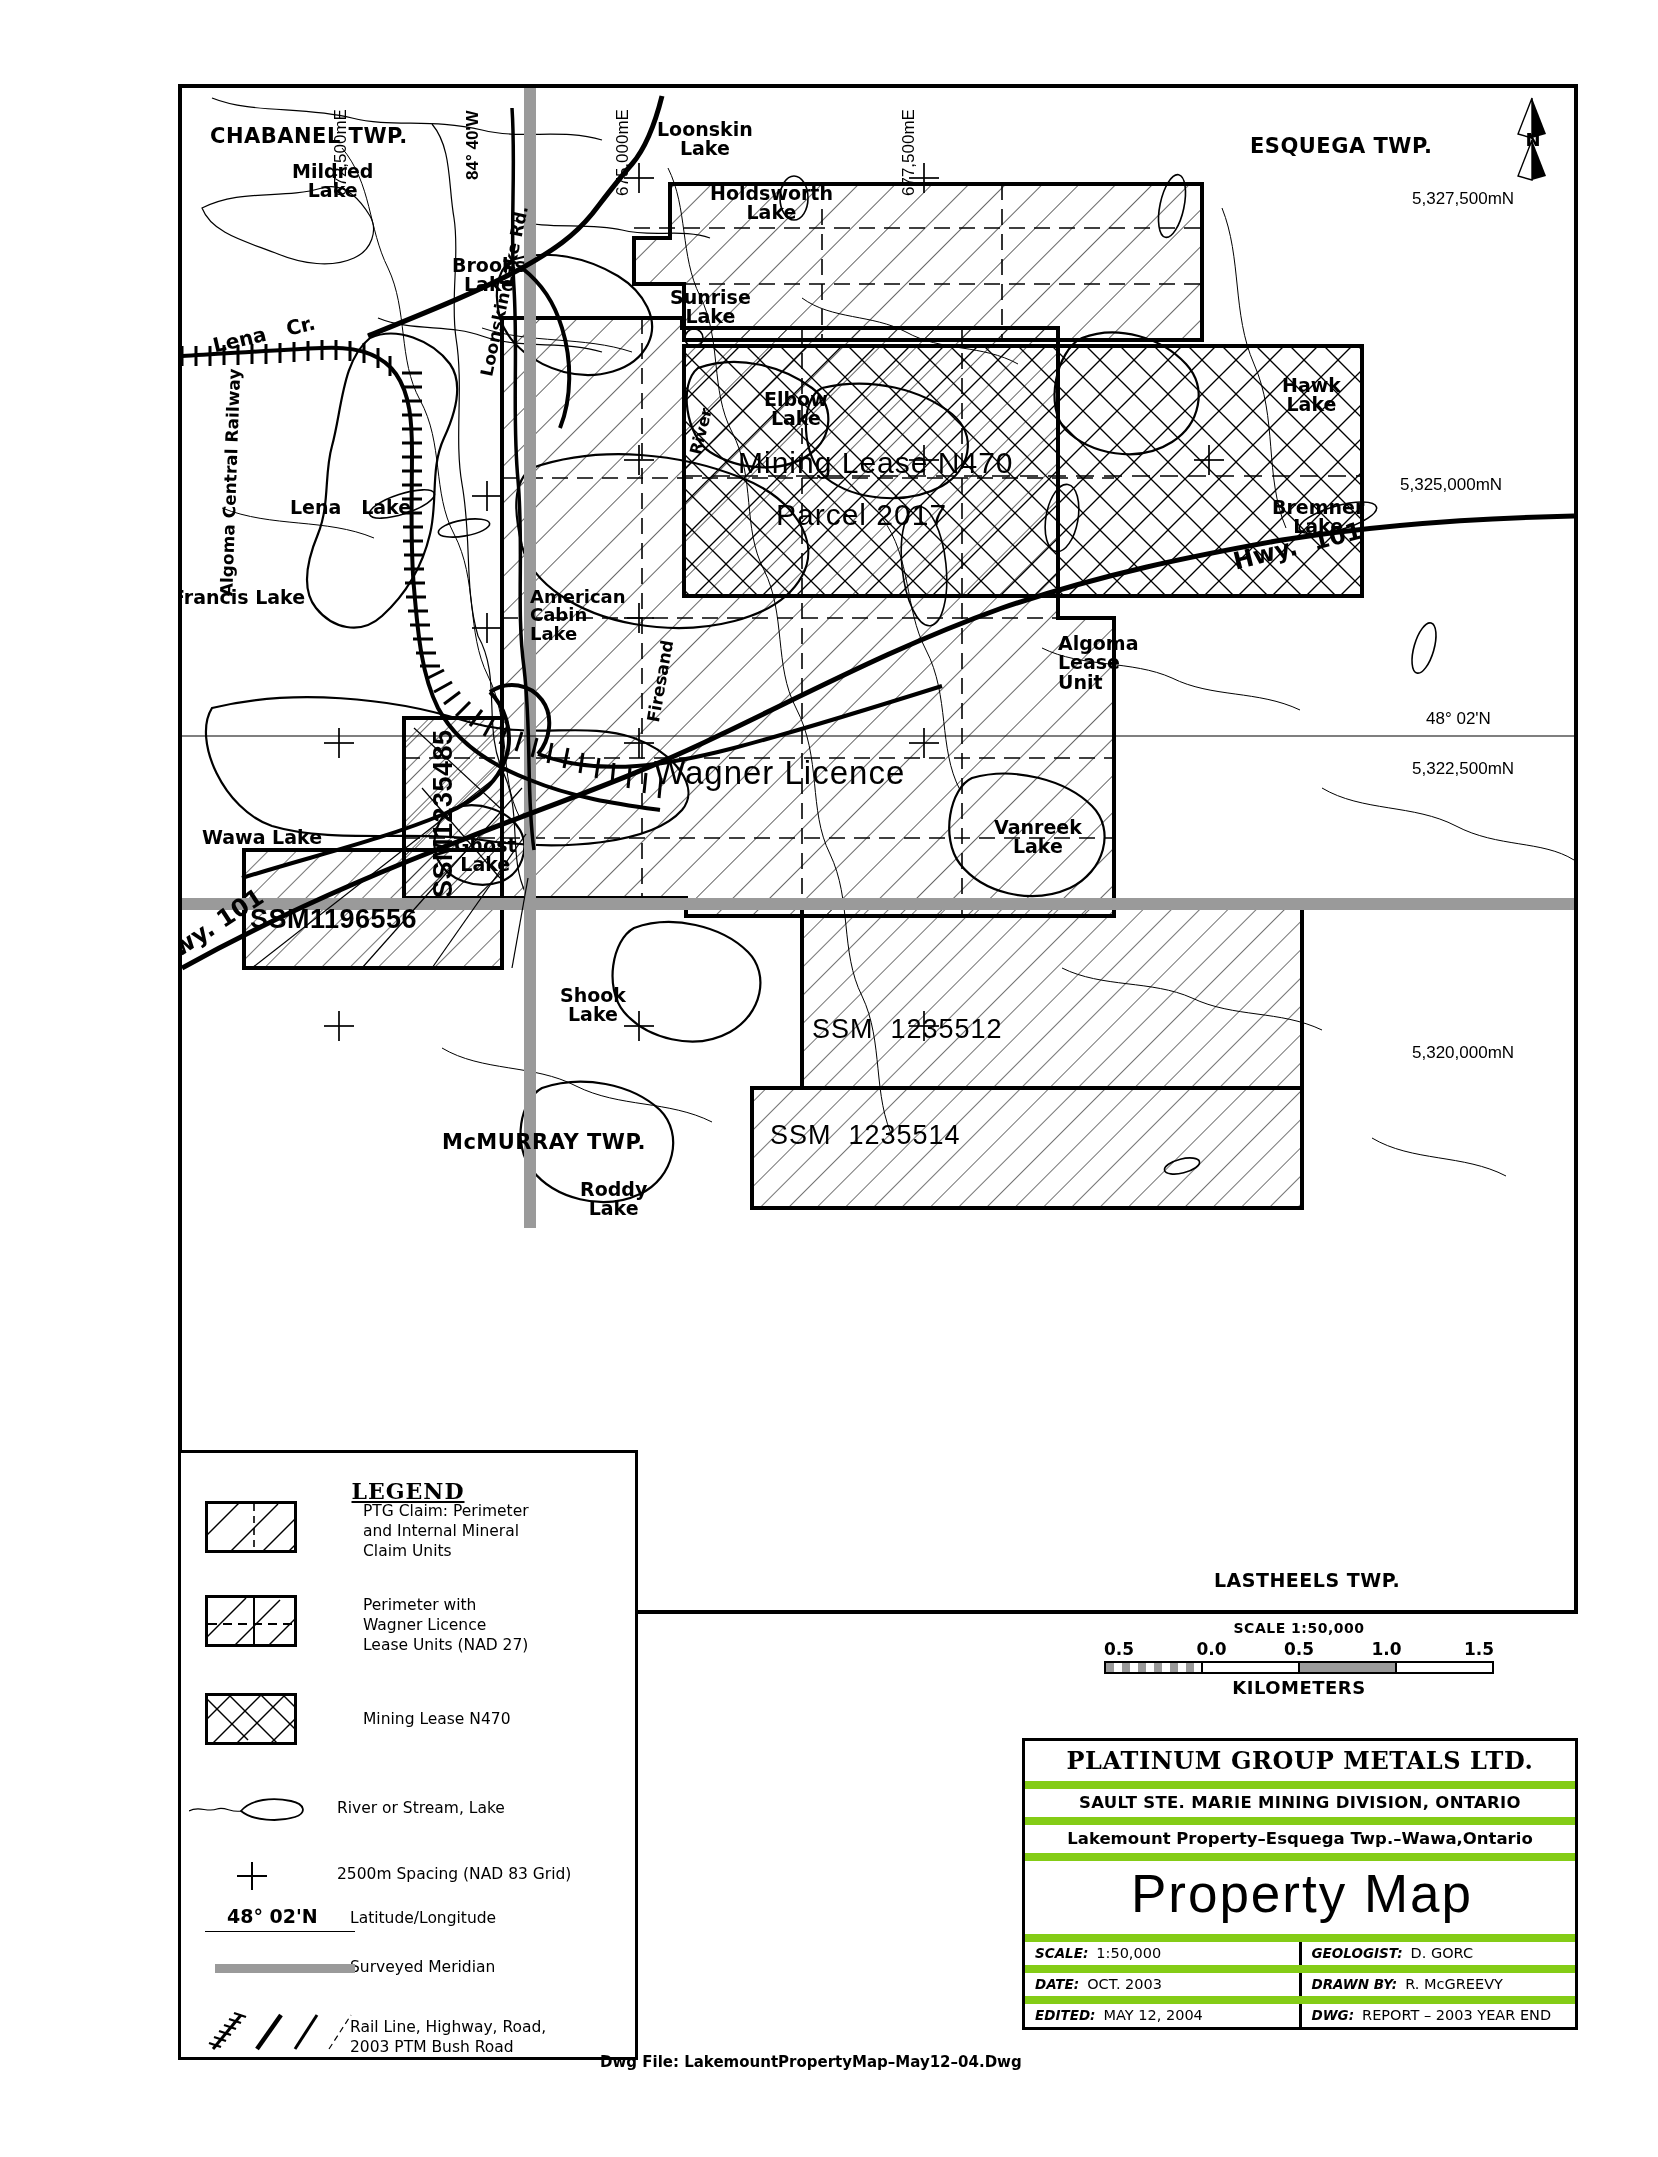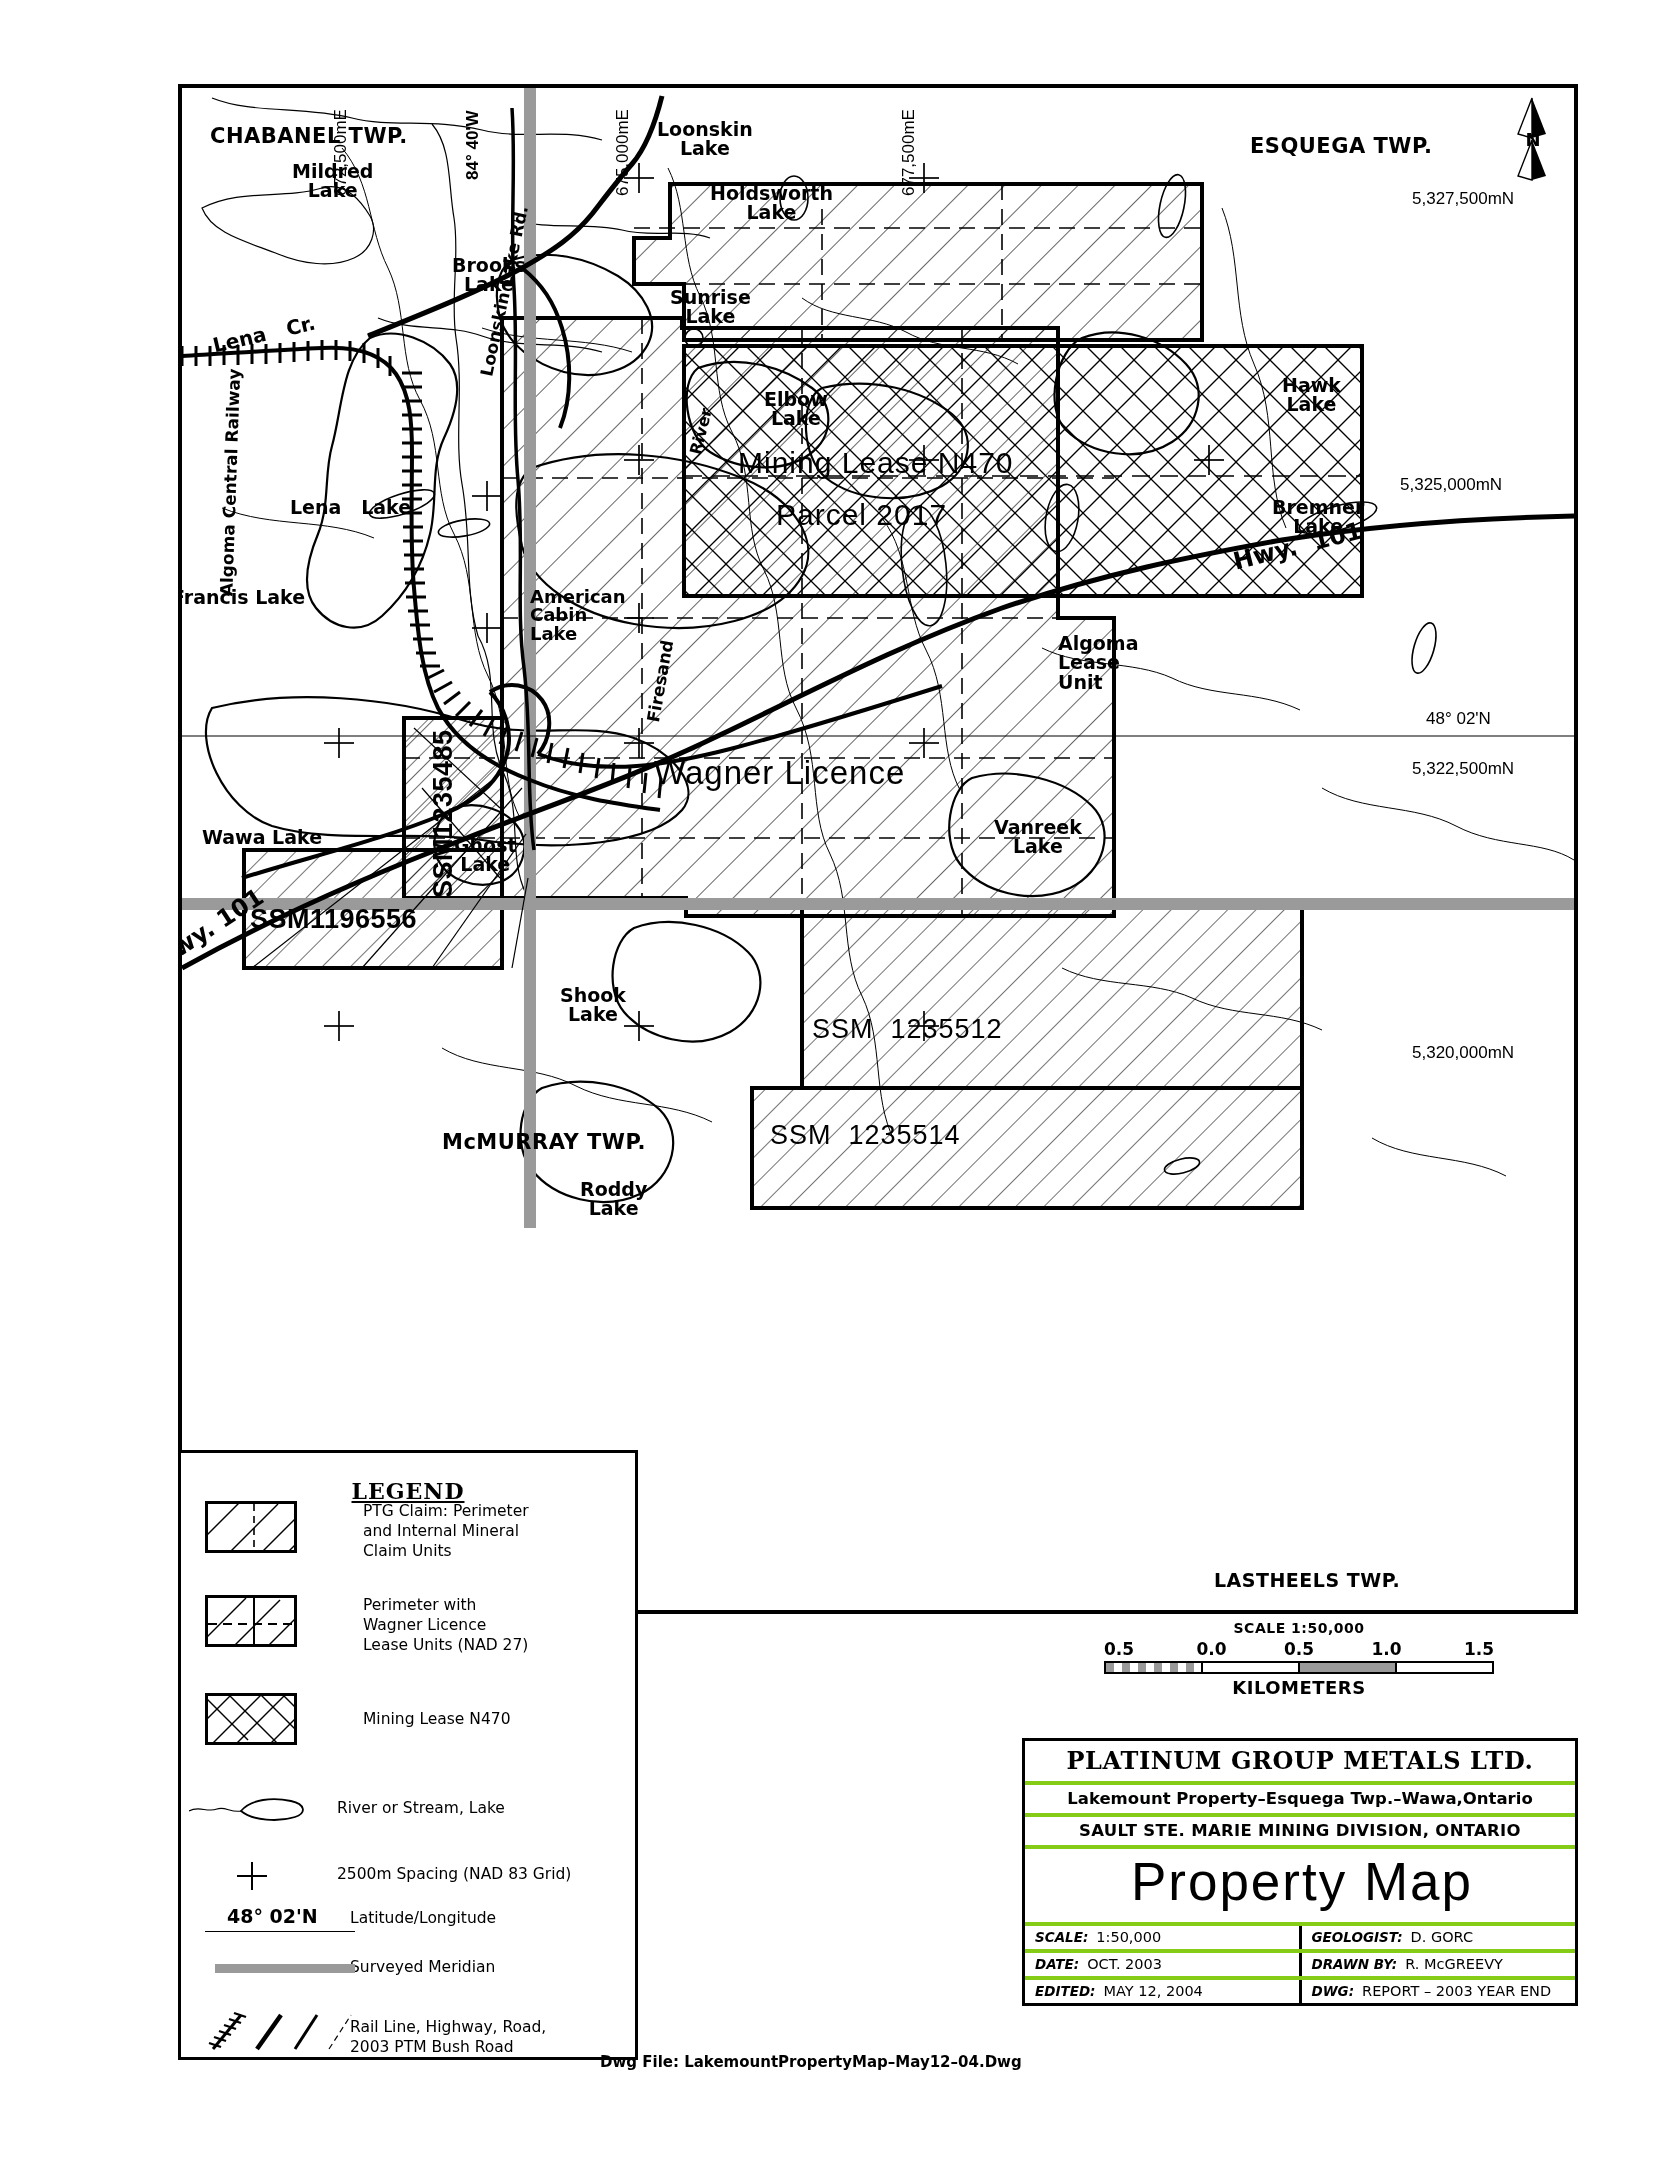--- a/index.html
+++ b/index.html
@@ -102,21 +102,21 @@
   #scale-units { font-weight: bold; font-size: 18px; margin-top:3px; font-family:"DejaVu Sans",sans-serif; letter-spacing:.5px;}
 
   
   #titleblock {
     position: absolute;
     left: 1022px; top: 1738px;
     width: 556px;
     border: 3px solid #000;
     background: #fff;
   }
-  .tb-row { border-bottom: 4px solid #84cc16; }
+  .tb-row { border-bottom: 8px solid #84cc16; }
   .tb-row:last-child { border-bottom: none; align-items: flex-end; }
   .tb-company {
     text-align: center; font-family: "DejaVu Serif", serif;
     font-weight: bold; font-size: 24px; padding: 5px 0 6px 0;
     letter-spacing: .6px;
   }
   .tb-sub {
     text-align: center; font-family: "DejaVu Sans", sans-serif;
     font-weight: bold; font-size: 16.5px; padding: 4px 0 5px 0;
   }
@@ -641,22 +641,22 @@
       <div style="background:repeating-linear-gradient(90deg,#9a9a9a 0 8px,#fff 8px 16px);"></div>
       <div></div>
       <div style="background:#9a9a9a;"></div>
       <div></div>
     </div>
     <div id="scale-units">KILOMETERS</div>
   </div>
 
   <div id="titleblock">
     <div class="tb-row tb-company">PLATINUM GROUP METALS LTD.</div>
+    <div class="tb-row tb-sub2">SAULT STE. MARIE MINING DIVISION, ONTARIO</div>
     <div class="tb-row tb-sub">Lakemount Property–Esquega Twp.–Wawa,Ontario</div>
-    <div class="tb-row tb-sub2">SAULT STE. MARIE MINING DIVISION, ONTARIO</div>
     <div class="tb-row">
       <div class="tb-maptitle">Property Map</div>
     </div>
     <div class="tb-row tb-grid">
       <div class="tb-cell">
         <span class="tb-key">SCALE:</span>
         <span>1:50,000</span>
       </div>
       <div class="tb-cell">
         <span class="tb-key">GEOLOGIST:</span>

